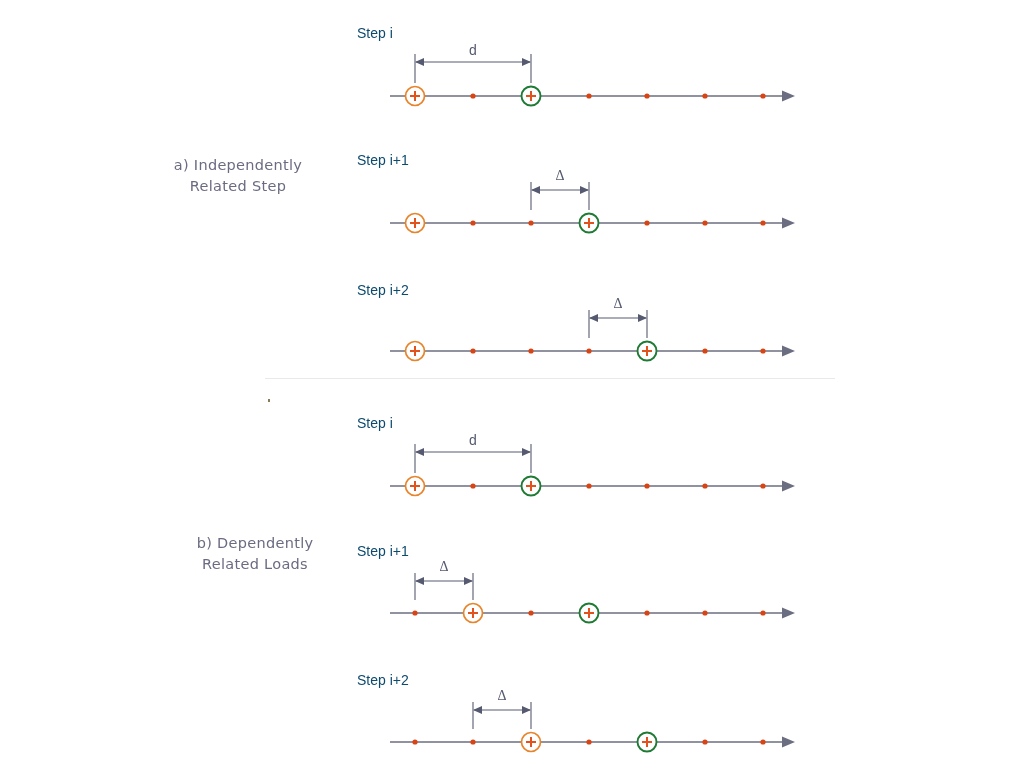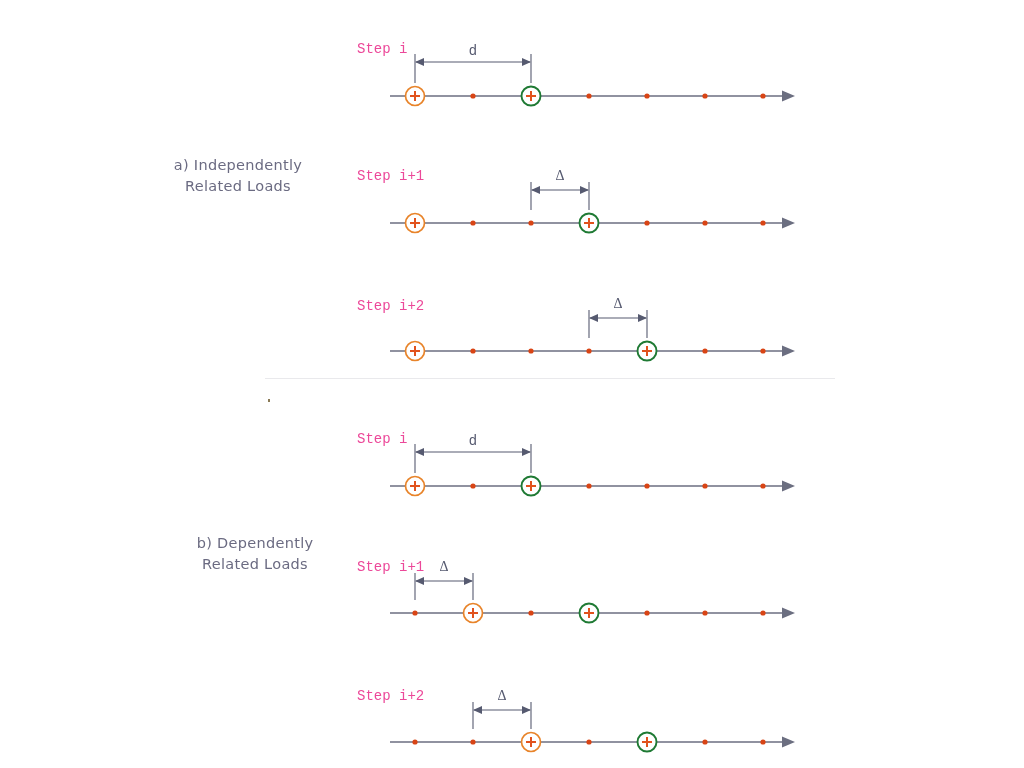--- a/index.html
+++ b/index.html
@@ -21,25 +21,24 @@
     font-size: 14.5px;
     line-height: 21px;
     letter-spacing: 0.3px;
     text-align: center;
     white-space: pre-line;
     font-family: "DejaVu Sans", sans-serif;
   }
 
   .step-label {
     position: absolute;
-    color: #ec4899;
+    color: #0c4a6e;
     font-size: 14px;
-    font-family: Liberation Mono, monospace;
+    font-family: Liberation Sans, sans-serif;
     white-space: nowrap;
-    margin-top: 16px;
   }
 
   .axis-svg {
     position: absolute;
     left: 0;
     top: 0;
     overflow: visible;
   }
 
   .divider {
@@ -66,21 +65,21 @@
   .dim-label.sans {
     font-family: "Liberation Sans", sans-serif;
   }
 </style>
 </head>
 <body>
 
 <div id="canvas"></div>
 
 <div class="section-label" style="left: 148px; top: 155px; width: 180px;">a) Independently
-Related Loads</div>
+Related Step</div>
 <div class="step-label" style="left: 357px; top: 25px;">Step i</div>
 <div class="dim-label sans" style="left: 443px; top: 42px; width: 60px;">d</div>
 <svg class="axis-svg" width="1024" height="768" viewBox="0 0 1024 768" style="position:absolute;left:0;top:0;pointer-events:none;">
     <line x1="390" y1="96" x2="785" y2="96" stroke="#6b6e80" stroke-width="1.6"></line>
     <polygon points="782,90.5 795,96 782,101.5" fill="#6b6e80"></polygon>
     <circle cx="415" cy="96" r="9.5" fill="#ffffff" stroke="#e8842a" stroke-width="1.7"></circle>
     <path d="M410 96 H420 M415 91 V101" stroke="#e1521d" stroke-width="2" stroke-linecap="butt"></path>
     <circle cx="473" cy="96" r="2.6" fill="#d94414"></circle>
     <circle cx="531" cy="96" r="9.5" fill="#ffffff" stroke="#1f7a34" stroke-width="1.9"></circle>
     <path d="M526 96 H536 M531 91 V101" stroke="#e1521d" stroke-width="2" stroke-linecap="butt"></path>

